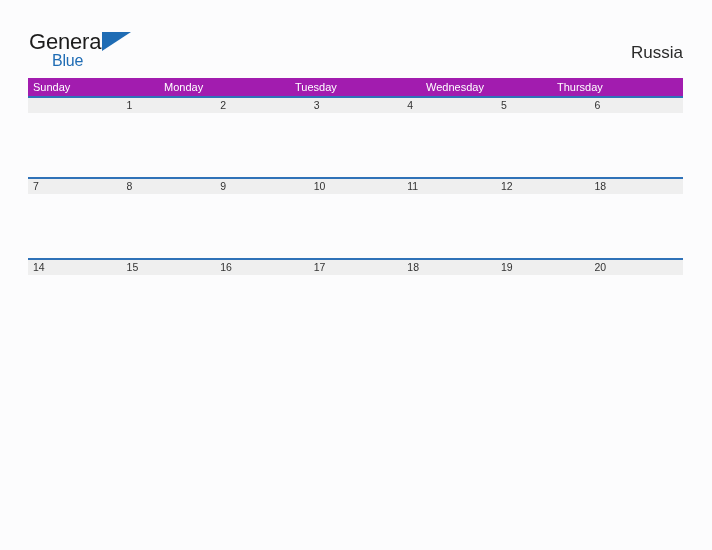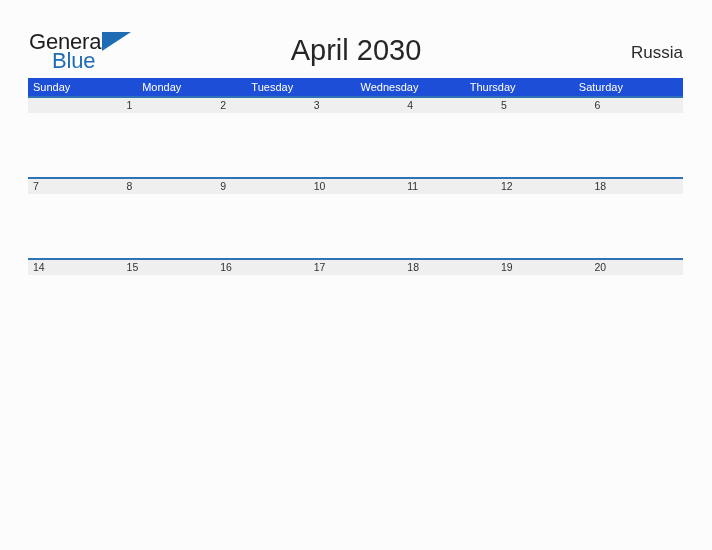--- a/index.html
+++ b/index.html
@@ -42,21 +42,21 @@
     line-height: 22px;
     letter-spacing: -0.2px;
     color: #1c1c1c;
     font-family: "Liberation Sans", sans-serif;
     white-space: nowrap;
   }
   #logo-blue {
     position: absolute;
     left: 23px;
     top: 19px;
-    font-size: 22px;
+    font-size: 16px;
     line-height: 22px;
     letter-spacing: -0.2px;
     color: #1f6cb4;
     font-family: "Liberation Sans", sans-serif;
     white-space: nowrap;
   }
   #logo-flag {
     position: absolute;
     left: 73px;
     top: 1px;
@@ -97,21 +97,21 @@
     position: absolute;
     left: 28px;
     top: 78px;
     width: 655px;
   }
 
   #weekday-header {
     display: flex;
     width: 655px;
     height: 18px;
-    background: #1d4ed8;
+    background: #a21caf;
   }
   .weekday-cell {
     flex: 1 1 0;
     color: #ffffff;
     font-size: 11px;
     line-height: 18px;
     padding-left: 5px;
     box-sizing: border-box;
     font-family: "Liberation Sans", sans-serif;
     white-space: nowrap;
@@ -160,35 +160,33 @@
 <body>
 
 <div id="topbar">
 
   <div id="logo">
     <span id="logo-general">General</span>
     <span id="logo-flag"></span>
     <span id="logo-blue">Blue</span>
   </div>
 
-  <div id="cal-title">April 2030</div>
 
   <div id="cal-country">Russia</div>
 
 </div>
 
 <div id="calendar">
 
   <div id="weekday-header">
     <div class="weekday-cell">Sunday</div>
     <div class="weekday-cell">Monday</div>
     <div class="weekday-cell">Tuesday</div>
     <div class="weekday-cell">Wednesday</div>
     <div class="weekday-cell">Thursday</div>
-    <div class="weekday-cell">Saturday</div>
   </div>
 
   <div class="week-row">
     <div class="date-band">
       <div class="date-cell"></div>
       <div class="date-cell">1</div>
       <div class="date-cell">2</div>
       <div class="date-cell">3</div>
       <div class="date-cell">4</div>
       <div class="date-cell">5</div>

